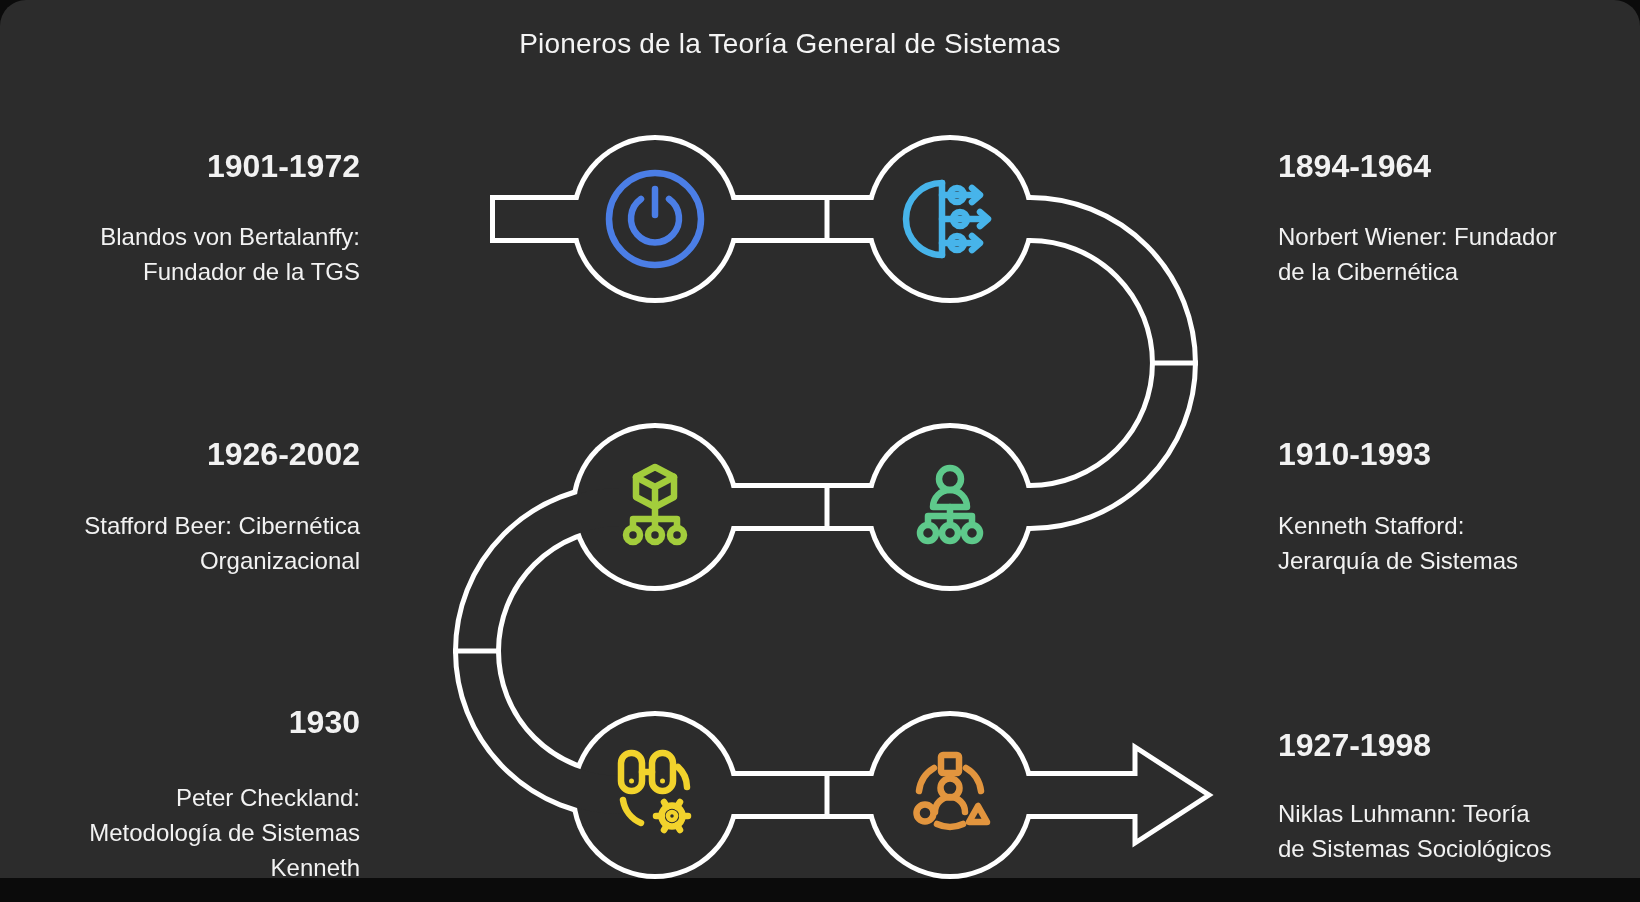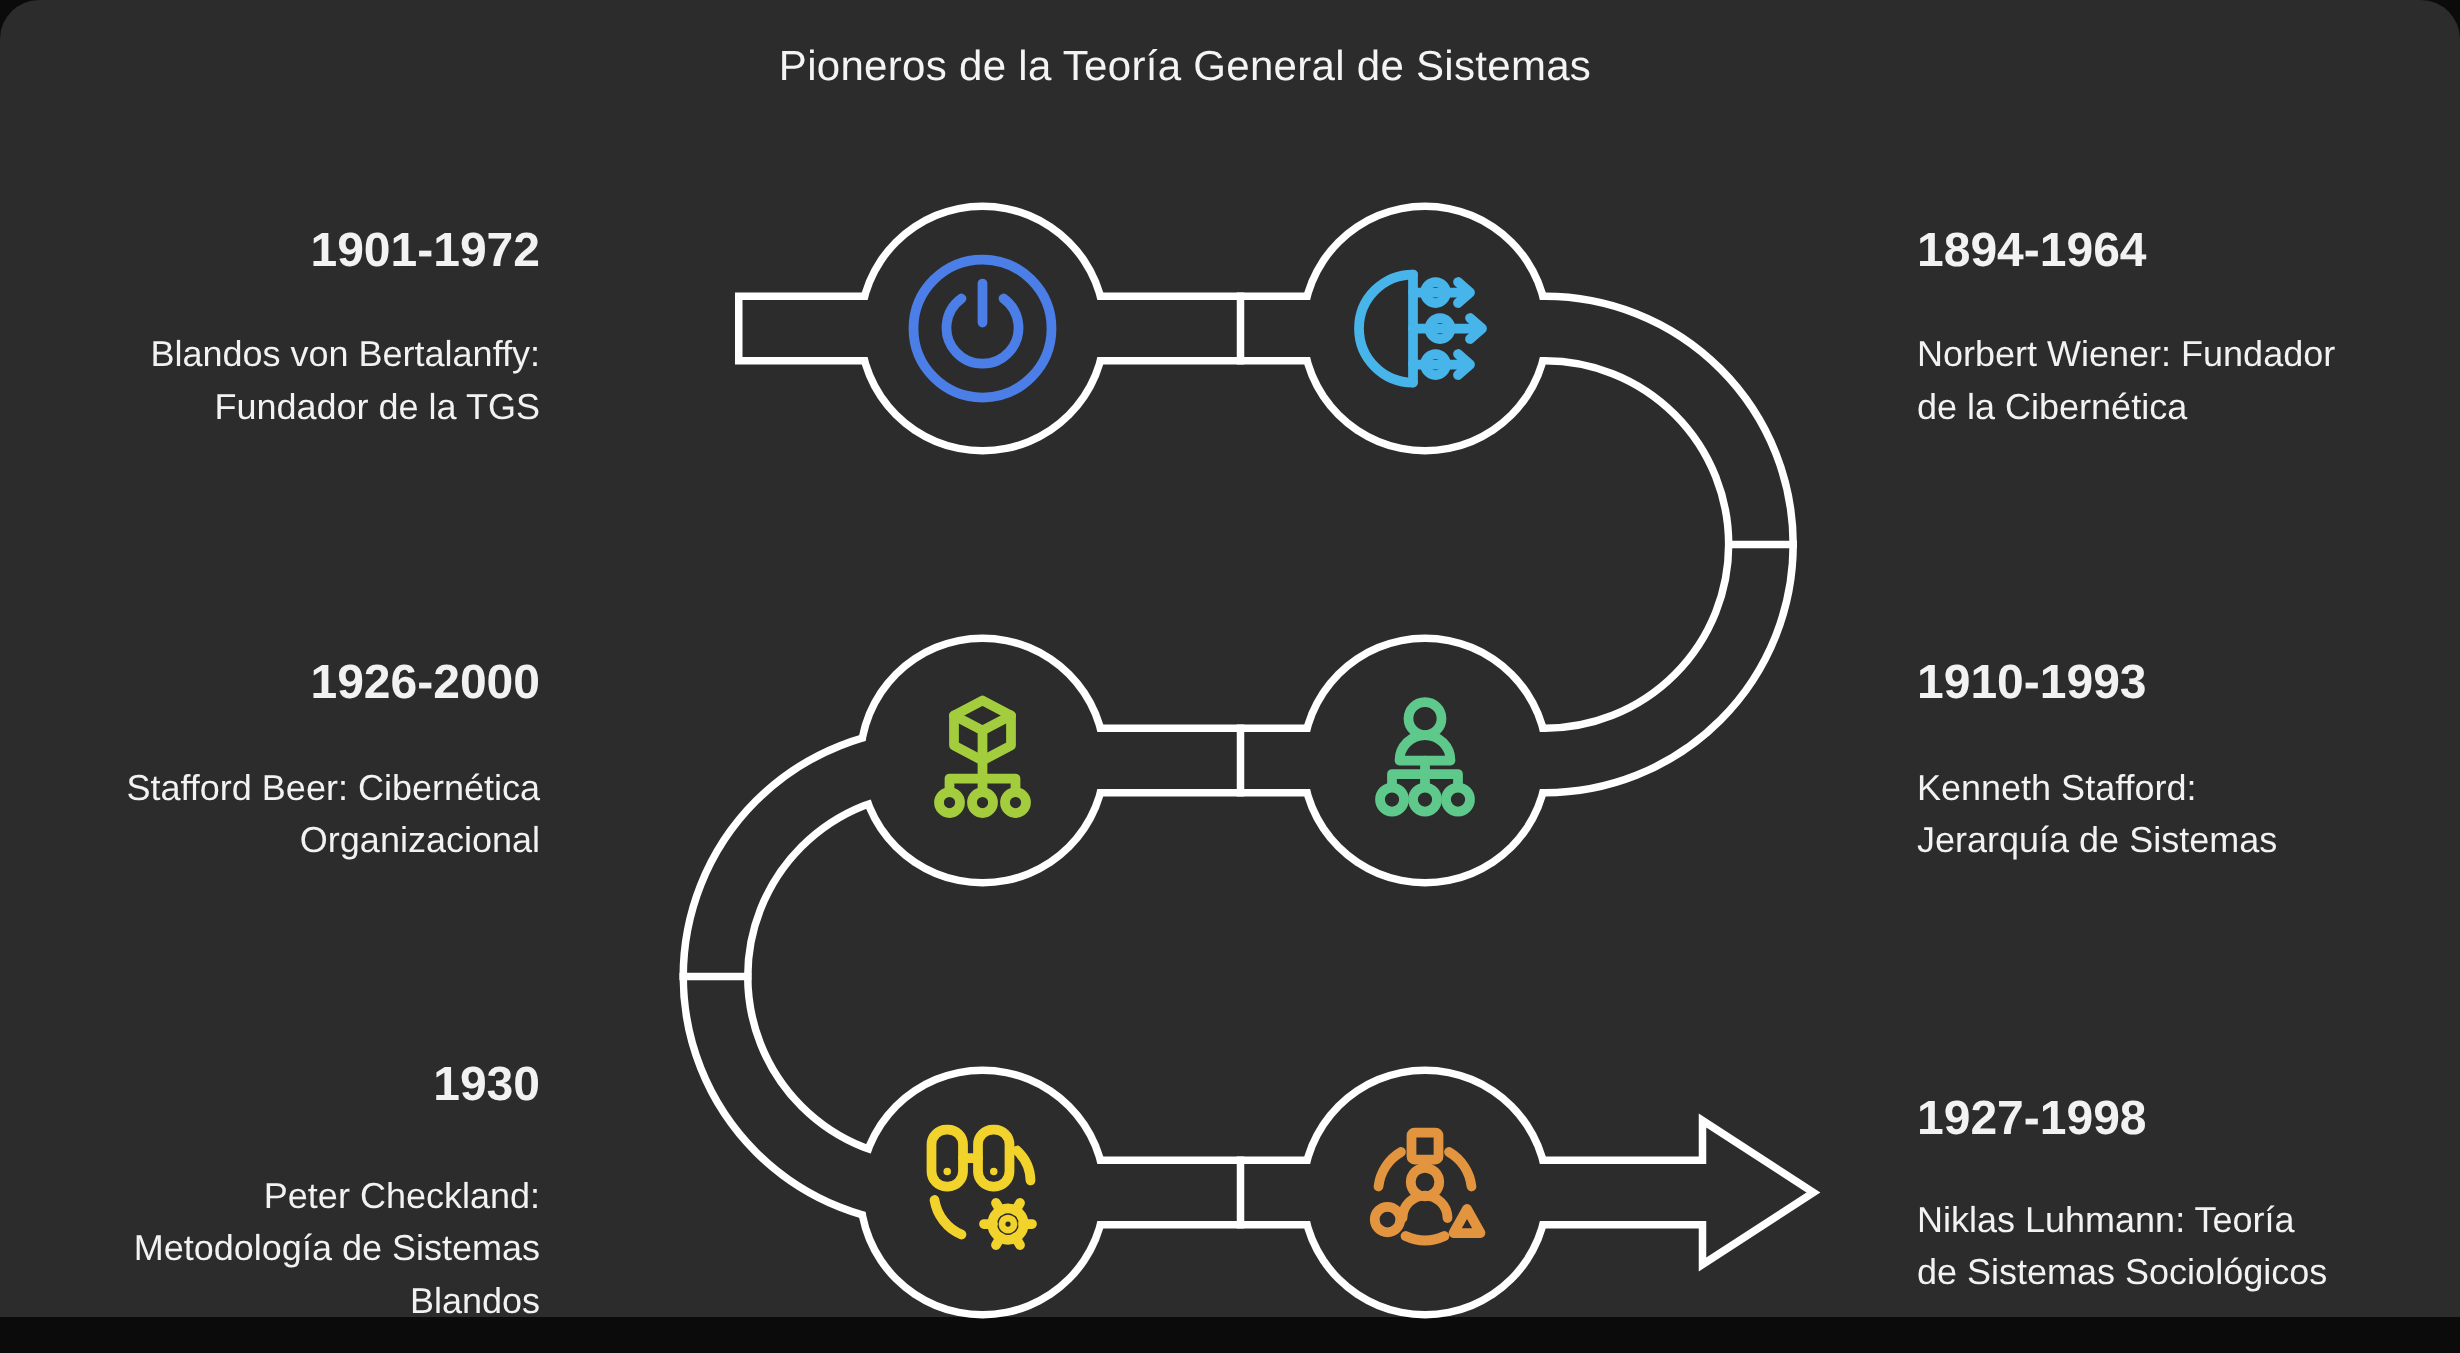--- a/index.html
+++ b/index.html
@@ -39,34 +39,34 @@
 
 <div class="entry left yblock years-e1l">
     <div class="years">1901-1972</div>
   </div>
 <div class="entry left yblock names-e1l">
   <div class="name-line">Blandos von Bertalanffy:</div>
   <div class="name-line">Fundador de la TGS</div>
 </div>
 
 <div class="entry left yblock years-e2l">
-    <div class="years">1926-2000</div>
+    <div class="years">1926-2002</div>
   </div>
 <div class="entry left yblock names-e2l">
   <div class="name-line">Stafford Beer: Cibernética</div>
   <div class="name-line">Organizacional</div>
 </div>
 
 <div class="entry left yblock years-e3l">
     <div class="years">1930</div>
   </div>
 <div class="entry left yblock names-e3l">
   <div class="name-line">Peter Checkland:</div>
   <div class="name-line">Metodología de Sistemas</div>
-  <div class="name-line">Blandos</div>
+  <div class="name-line">Kenneth</div>
 </div>
 
 <div class="entry right yblock years-e1r">
     <div class="years">1894-1964</div>
   </div>
 <div class="entry right yblock names-e1r">
   <div class="name-line">Norbert Wiener: Fundador</div>
   <div class="name-line">de la Cibernética</div>
 </div>
 

